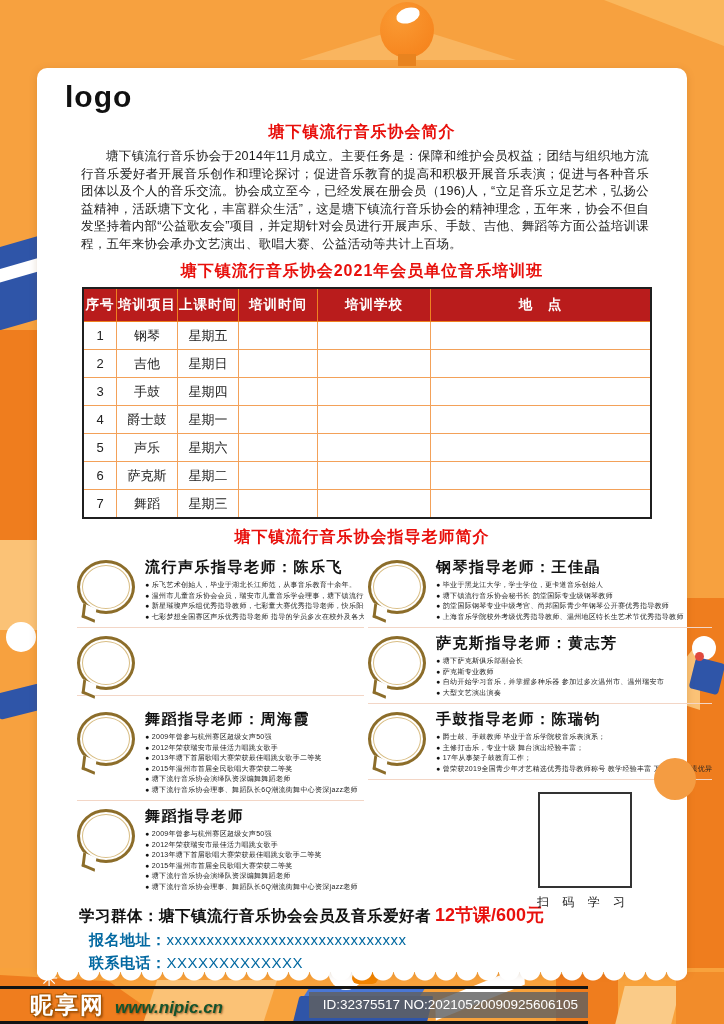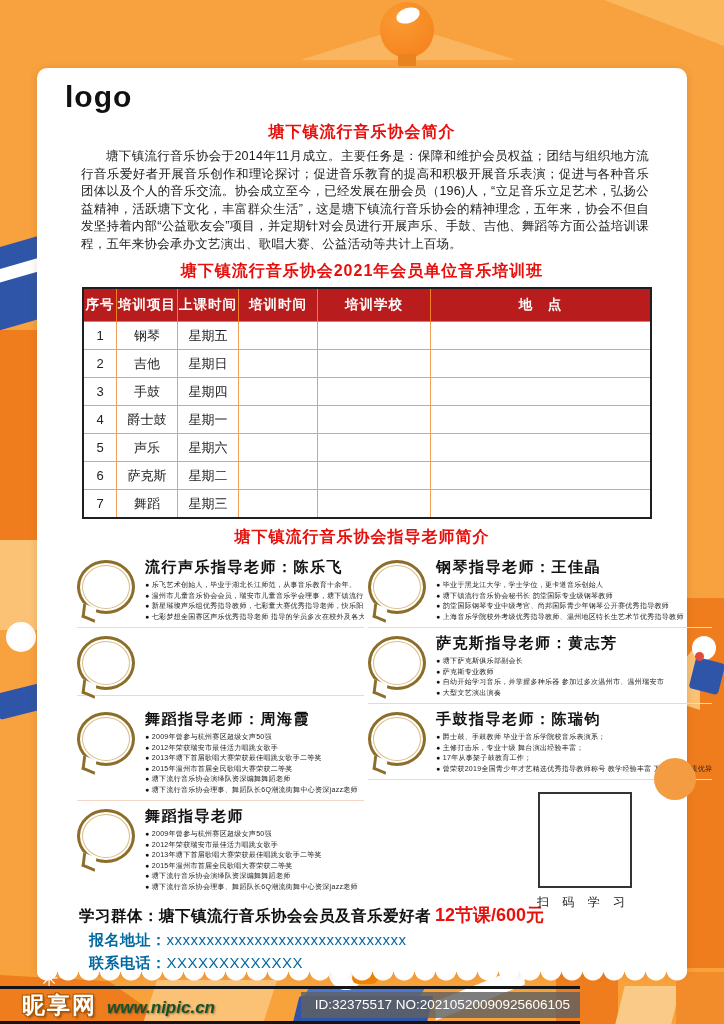--- a/index.html
+++ b/index.html
@@ -116,21 +116,21 @@
     margin:3px 0 4px 28px;}
   .contact-line{font-size:15px;color:#0369a1;margin:4px 0 0 10px;letter-spacing:.5px;}
   .contact-line .lbl{font-weight:bold;}
   .qr-wrap{position:absolute;right:54px;top:724px;width:96px;z-index:4;}
   .qr-box{width:90px;height:92px;background:#fff;border:2px solid #333;margin:0 auto;}
   .qr-caption{margin-top:6px;font-size:12px;color:#222;letter-spacing:5px;}
 
   
   .wm-bar{position:absolute;left:0;top:986px;width:580px;height:32px;z-index:6;
     border-top:3px solid #141414;border-bottom:3px solid #141414;
-    display:flex;align-items:center;}
+    display:flex;align-items:center;padding-left:8px;}
   .wm-left{display:flex;align-items:baseline;margin-left:22px;}
   .wm-site{font-size:23px;font-weight:900;color:#fff;letter-spacing:2px;
     text-shadow:1px 1px 0 #a85500,-1px -1px 0 #a85500,1px -1px 0 #a85500,-1px 1px 0 #a85500,2px 2px 2px rgba(90,40,0,.5);}
   .wm-url{font-size:17px;font-weight:bold;font-style:italic;color:#14532d;margin-left:10px;
     text-shadow:1px 1px 2px rgba(90,40,0,.6);}
   .wm-id{position:absolute;right:0;top:3px;height:26px;line-height:26px;
     background:rgba(96,96,96,.82);color:#fff;font-size:13.5px;padding:0 10px 0 14px;}
 </style>
 </head>
 <body>

